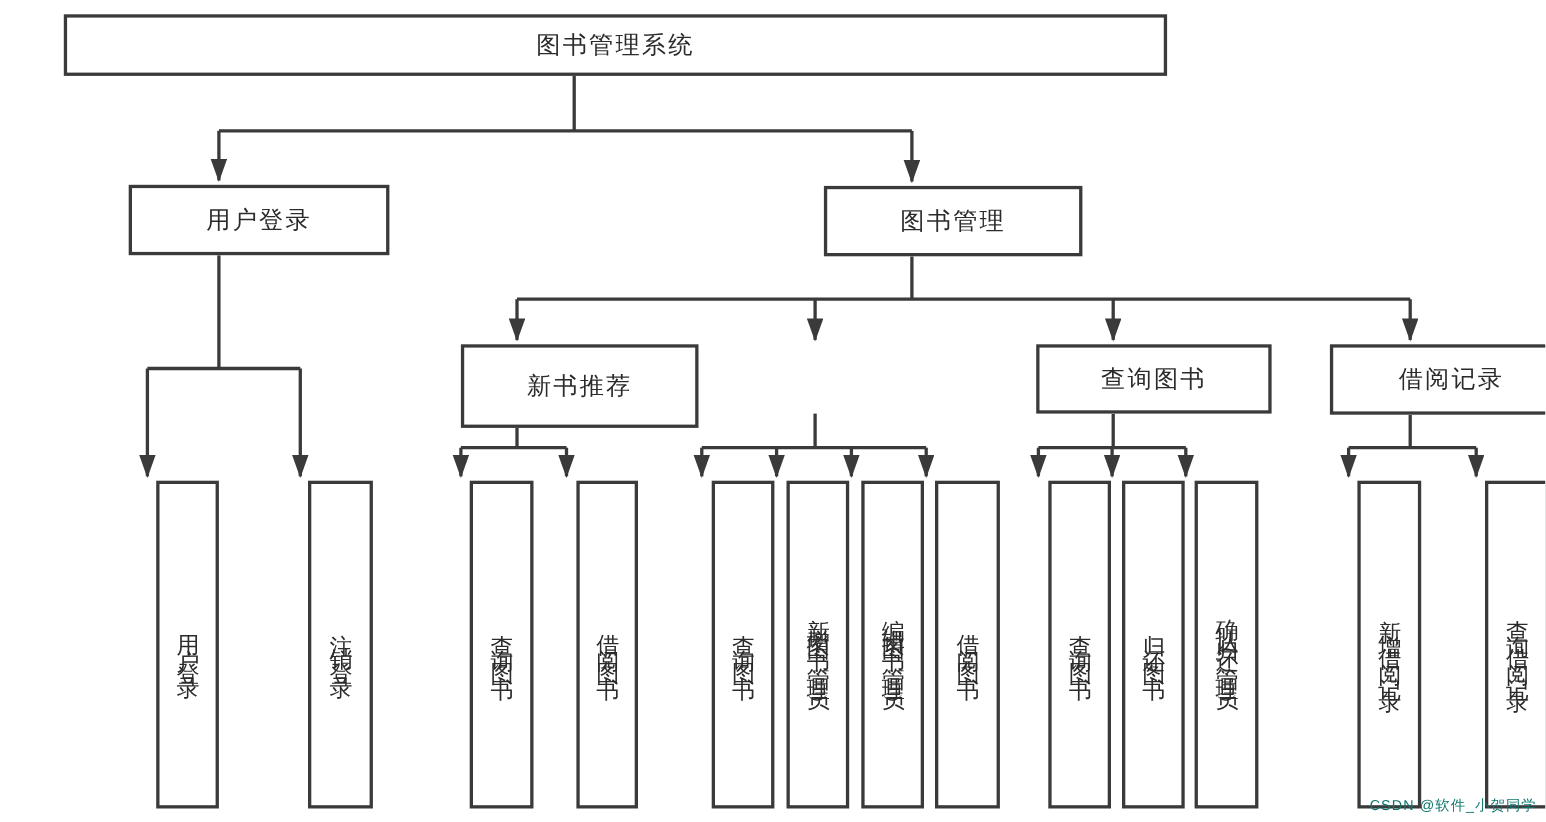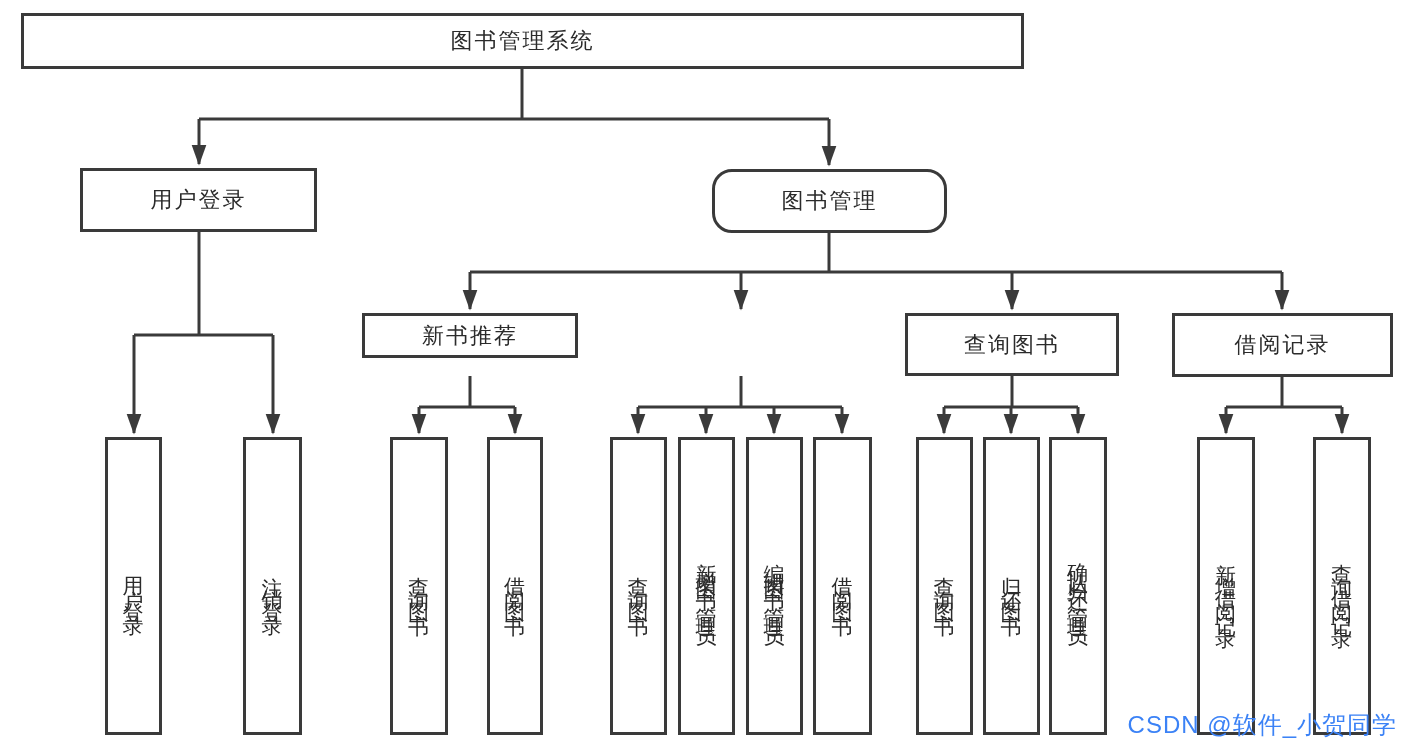--- a/index.html
+++ b/index.html
@@ -8,31 +8,31 @@
     width:1405px;height:747px;
     background:#ffffff;
     font-family:"Liberation Sans", sans-serif;
     overflow:hidden;
   }
   .wires{position:absolute;left:0;top:0;width:1405px;height:747px;z-index:0;pointer-events:none;}
   .node{
     position:absolute;box-sizing:border-box;
     border:3px solid #3a3a3a;background:#ffffff;
     display:flex;align-items:center;justify-content:center;
-    color:#2b2b2b;z-index:1;
+    color:#2b2b2b;z-index:1;margin-left:37px;
   }
   .h-node{font-size:22px;letter-spacing:2px;white-space:nowrap;}
   .v-node{
     writing-mode:vertical-rl;text-orientation:mixed;
     font-size:21px;letter-spacing:13px;line-height:1;
   }
   .v-tight{letter-spacing:9px;}
   .watermark{
     position:absolute;right:8px;bottom:6px;z-index:2;
-    font-size:24px;color:#3b82f6;letter-spacing:1px;white-space:nowrap;
+    font-size:13px;color:#0f766e;letter-spacing:1px;white-space:nowrap;
   }
 </style>
 </head>
 <body>
 
 <div class="canvas">
 
   <svg class="wires" width="1405" height="747" viewBox="0 0 1405 747" xmlns="http://www.w3.org/2000/svg">
     <defs>
       <marker id="arw" markerWidth="8" markerHeight="6" refX="6.5" refY="2.5" orient="auto" markerUnits="strokeWidth">
@@ -79,23 +79,23 @@
       <path d="M1282 377 V407"></path>
       <path d="M1226 407 H1342"></path>
       <line x1="1226" y1="407" x2="1226" y2="433" marker-end="url(#arw)"></line>
       <line x1="1342" y1="407" x2="1342" y2="433" marker-end="url(#arw)"></line>
     </g>
   </svg>
 
   <div class="node h-node" style="left:21px;top:13px;width:1003px;height:56px;">图书管理系统</div>
 
   <div class="node h-node" style="left:80px;top:168px;width:237px;height:64px;">用户登录</div>
-  <div class="node h-node" style="left:712px;top:169px;width:235px;height:64px;border-radius:20px;">图书管理</div>
+  <div class="node h-node" style="left:712px;top:169px;width:235px;height:64px;">图书管理</div>
 
-  <div class="node h-node" style="left:362px;top:313px;width:216px;height:45px;">新书推荐</div>
+  <div class="node h-node" style="left:382px;top:313px;width:216px;height:76px;">新书推荐</div>
   <div class="node h-node" style="left:905px;top:313px;width:214px;height:63px;">查询图书</div>
   <div class="node h-node" style="left:1172px;top:313px;width:221px;height:64px;text-align:center;">借阅记录</div>
 
   <div class="node v-node" style="left:105px;top:437px;width:57px;height:298px;">用户登录</div>
   <div class="node v-node" style="left:243px;top:437px;width:59px;height:298px;">注销登录</div>
 
   <div class="node v-node" style="left:390px;top:437px;width:58px;height:298px;">查询图书</div>
   <div class="node v-node" style="left:487px;top:437px;width:56px;height:298px;">借阅图书</div>
 
   <div class="node v-node" style="left:610px;top:437px;width:57px;height:298px;">查询图书</div>

